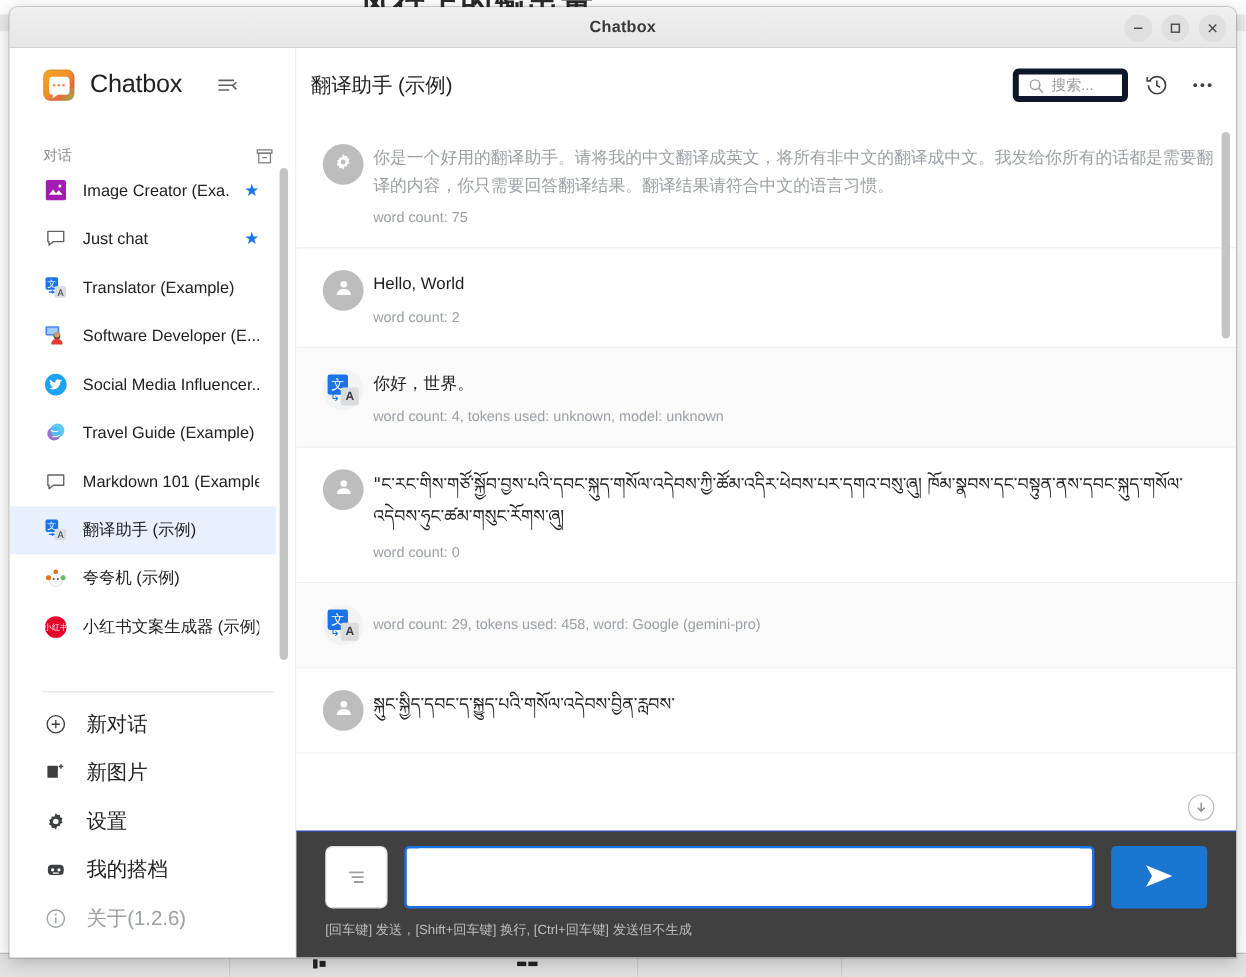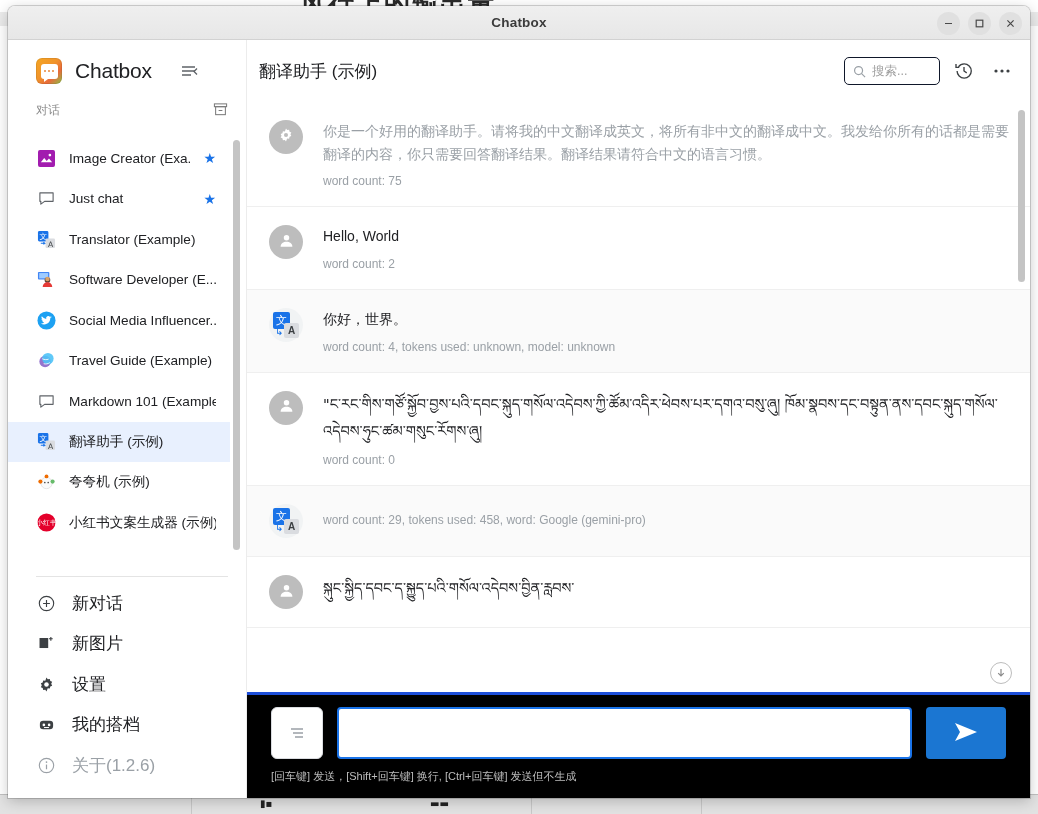--- a/index.html
+++ b/index.html
@@ -117,21 +117,21 @@
   .logo-dots { display: flex; gap: 1.6px; }
   .logo-dots i { width: 2.1px; height: 2.1px; background: #e8873a; border-radius: 50%; display: block; }
   .brand-name { font-size: 21px; color: #202124; letter-spacing: -.2px; }
   .collapse-btn {
     margin-left: 14px; width: 22px; height: 22px;
     display: flex; align-items: center; justify-content: center;
     color: #5f6368; cursor: pointer;
   }
 
   .section-head {
-    height: 36px; display: flex; align-items: flex-start;
+    height: 36px; display: flex; align-items: flex-end;
     padding: 0 18px 0 28px; justify-content: space-between; gap: 24px;
   }
   .section-title { font-size: 12px; color: #8a8a8a; }
   .archive-icon { color: #7a7a7a; display: flex; }
 
   .convo-scroll {
     flex: 0 0 432px; overflow: hidden; position: relative;
     padding-right: 16px;
   }
   .convo-item {
@@ -170,35 +170,35 @@
   
   .main { flex: 1 1 auto; display: flex; flex-direction: column; min-width: 0; position: relative;
           border-left: 1px solid #ececec; }
   .main-header {
     height: 62px; flex: 0 0 62px;
     display: flex; align-items: center; padding: 0 14px 0 12px; gap: 10px;
     background: #fff;
   }
   .main-title { font-size: 17px; color: #202124; flex: 1 1 auto; }
   .search-box {
-    width: 96px; height: 28px; border: 1px solid #0f172a; border-radius: 5px;
+    width: 96px; height: 28px; border: 5px solid #0f172a; border-radius: 5px;
     display: flex; align-items: center; gap: 6px; padding: 0 8px;
     background: #fff;
   }
   .search-box input {
     border: 0; outline: 0; font-size: 12.5px; width: 100%;
     font-family: "Liberation Sans", sans-serif; color: #3c4043; background: transparent;
   }
   .search-box input::placeholder { color: #9e9e9e; }
   .hdr-btn { width: 28px; height: 28px; display: flex; align-items: center;
              justify-content: center; color: #3c4043; cursor: pointer; }
 
   .msg-list { flex: 1 1 auto; overflow: hidden; position: relative; background: #fff; }
   .msg {
-    display: flex; gap: 20px;
+    display: flex; gap: 8px;
     padding: 18px 18px 18px 22px;
     border-bottom: 1px solid #efefef;
   }
   .msg.alt { background: #fafafa; }
   .msg.system .text { color: #9aa0a6; }
   .avatar {
     width: 34px; height: 34px; flex: 0 0 34px; border-radius: 50%;
     background: #bdbdbd; display: flex; align-items: center; justify-content: center;
     color: #ffffff;
   }
@@ -230,22 +230,22 @@
   .scroll-bottom-btn {
     position: absolute; right: 18px; bottom: 8px;
     width: 22px; height: 22px; border-radius: 50%;
     border: 1px solid #bdbdbd; color: #8a8a8a;
     display: flex; align-items: center; justify-content: center;
     background: #fff; cursor: pointer;
   }
 
   
   .composer {
-    flex: 0 0 106px; background: #000000;
-    border-top: 3px solid #1d4ed8;
+    flex: 0 0 106px; background: #404040;
+    border-top: 1px solid #1d4ed8;
     padding: 12px 24px 0 24px;
     display: flex; flex-direction: column;
   }
   .composer-row { display: flex; align-items: flex-start; gap: 14px; }
   .attach-btn {
     width: 52px; height: 52px; border: 1px solid #dadce0; border-radius: 6px;
     display: flex; align-items: center; justify-content: center;
     color: #9aa0a6; background: #fff; cursor: pointer;
   }
   .input-wrap {

